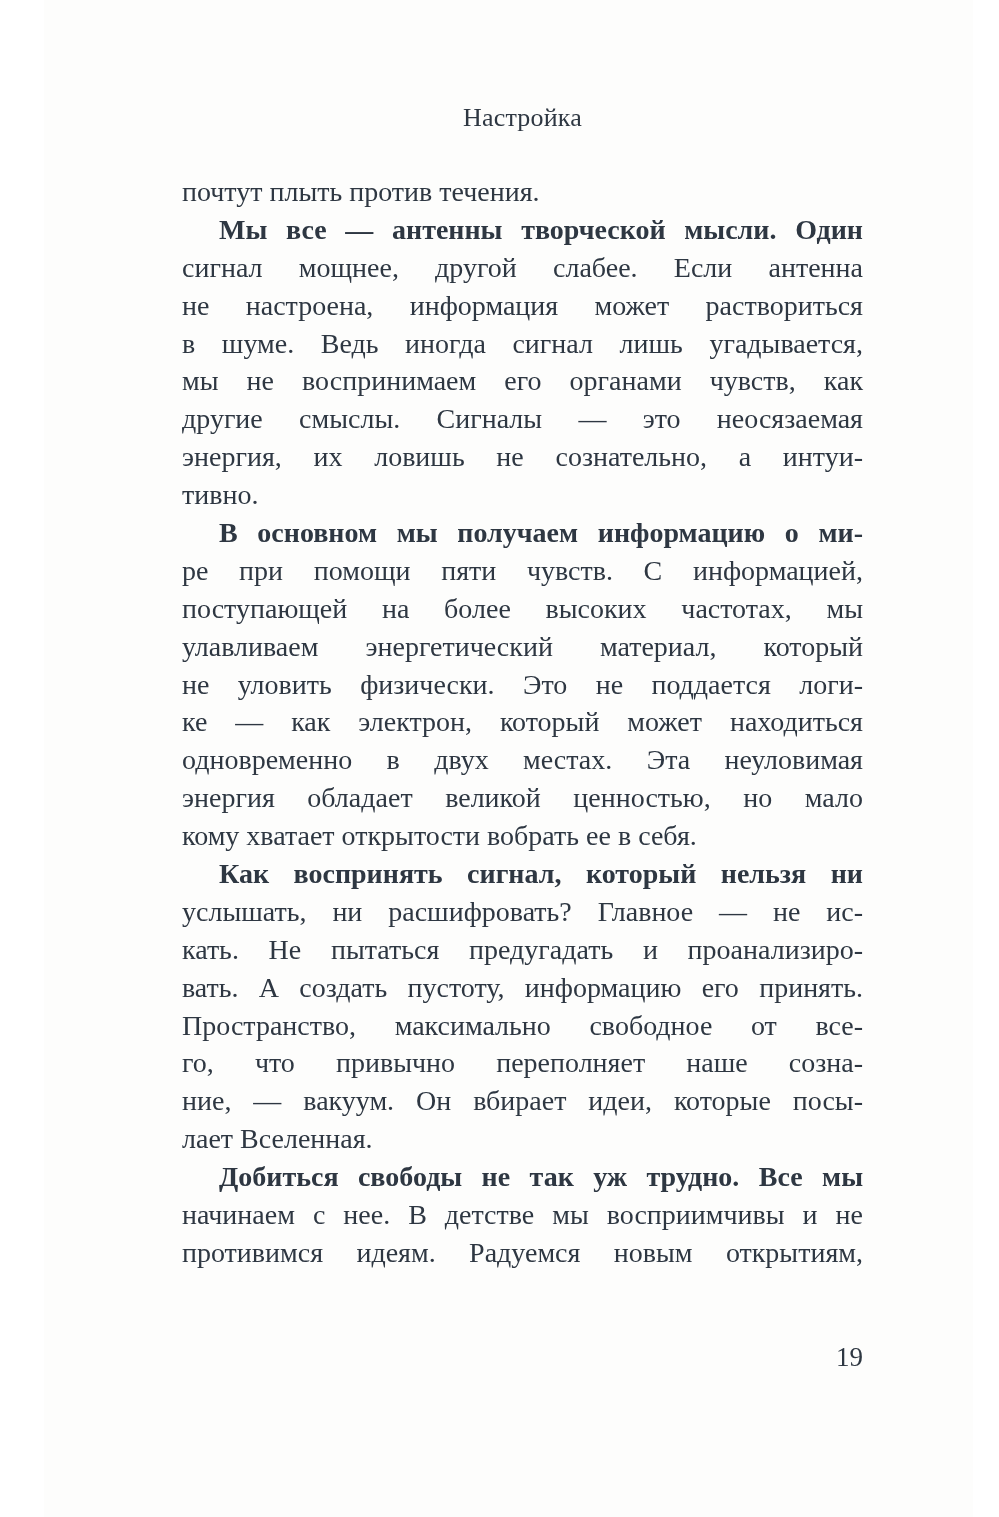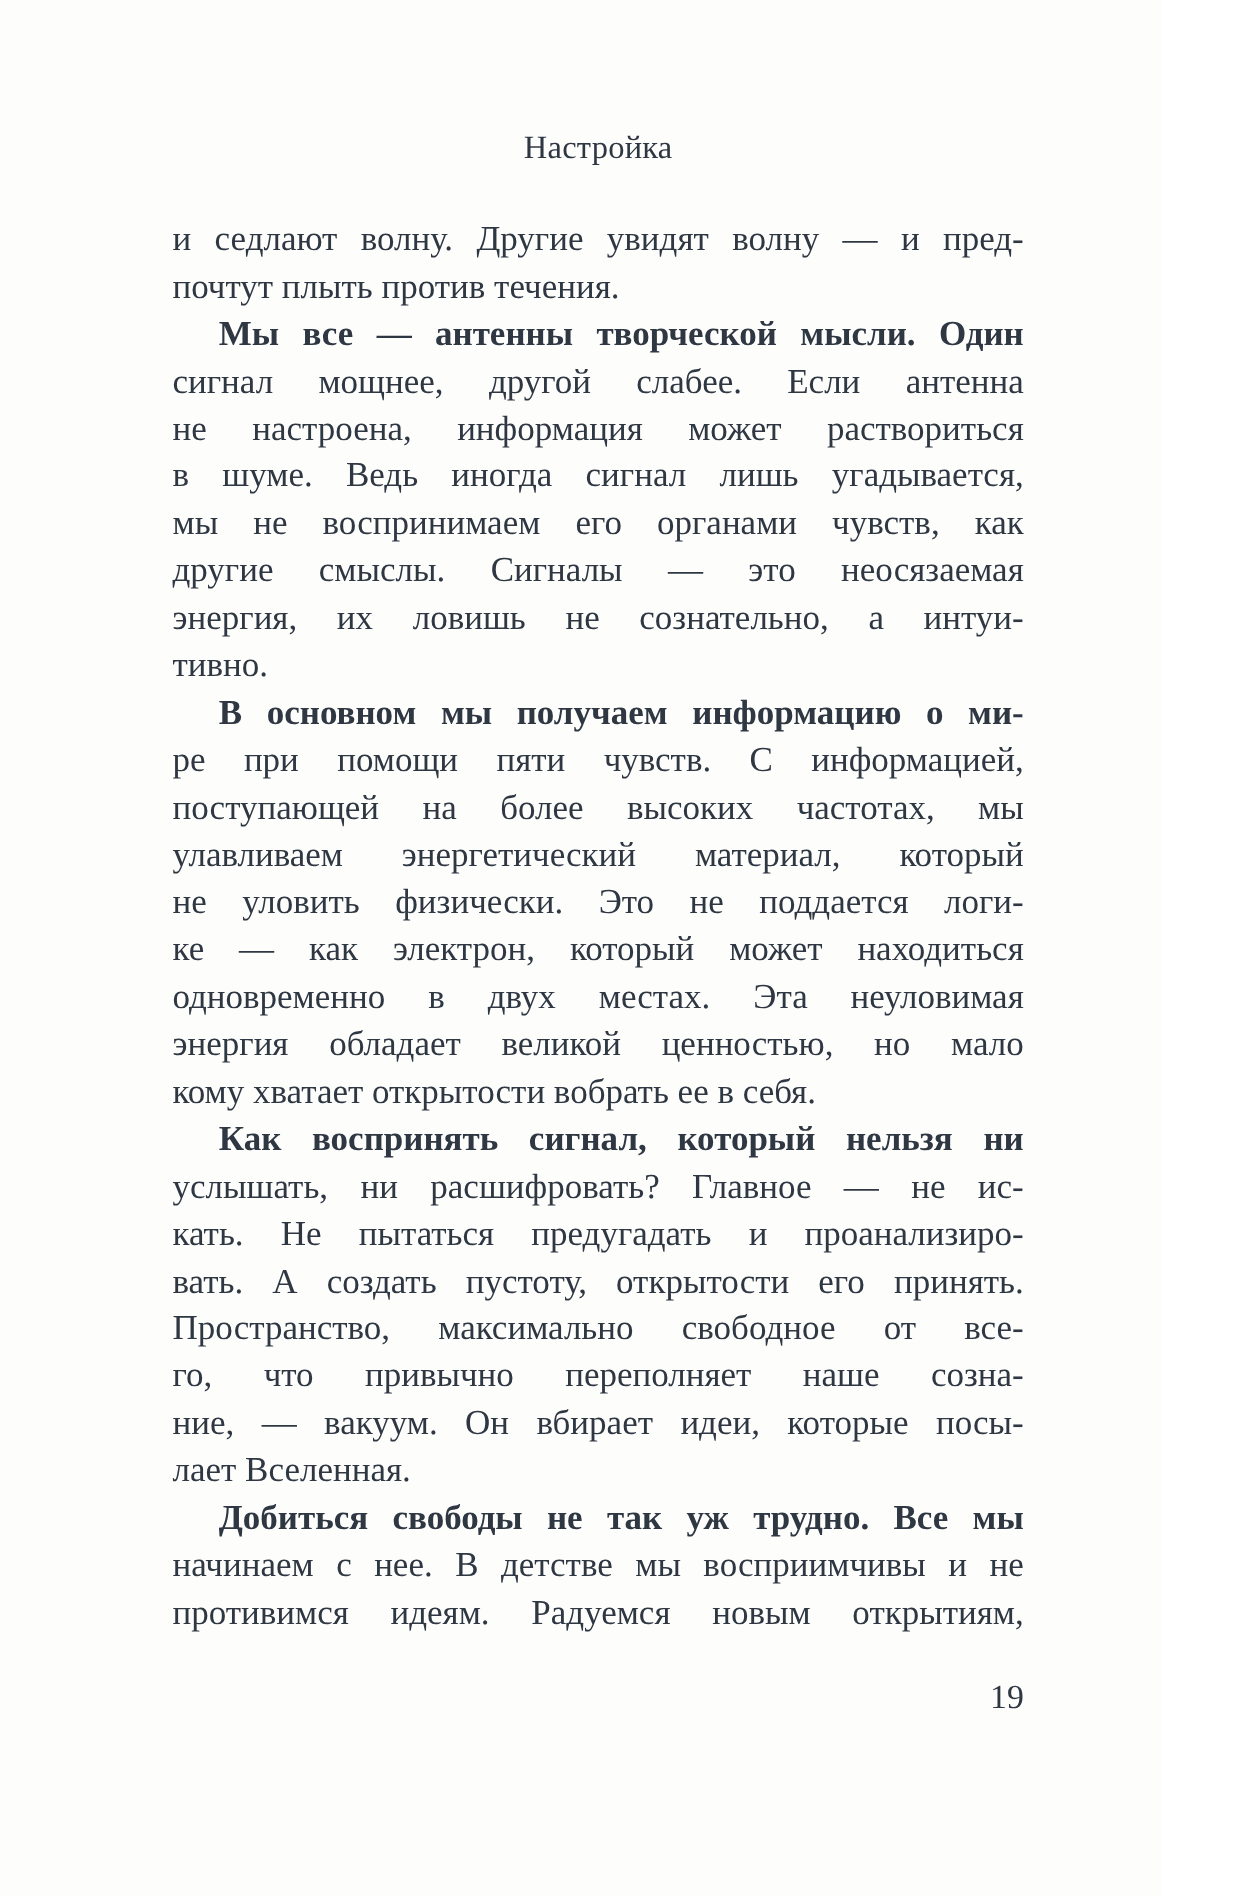--- a/index.html
+++ b/index.html
@@ -12,20 +12,21 @@
     background: #ffffff;
     font-family: "Liberation Serif", "DejaVu Serif", serif;
   }
   .page {
     position: relative;
     width: 929px;
     height: 1517px;
     background: #fdfdfc;
     overflow: hidden;
     color: #2e3742;
+    margin-left: 44px;
   }
   .content {
     position: absolute;
     left: 138px;
     top: 0;
     width: 681px;
     height: 100%;
   }
   .running-head {
     position: absolute;
@@ -70,21 +71,20 @@
     line-height: 34px;
   }
 </style>
 </head>
 <body>
 
 <div class="page" style="color: rgb(46, 55, 66); background: rgb(253, 253, 252);">
   <div class="content">
     <div class="running-head">Настройка</div>
     <div class="body-text" id="body-text">
-        <div class="line">и седлают волну. Другие увидят волну — и пред-</div>
         <div class="line endline">почтут плыть против течения.</div>
         <div class="line indent">Мы все — антенны творческой мысли. Один</div>
         <div class="line">сигнал мощнее, другой слабее. Если антенна</div>
         <div class="line">не настроена, информация может раствориться</div>
         <div class="line">в шуме. Ведь иногда сигнал лишь угадывается,</div>
         <div class="line">мы не воспринимаем его органами чувств, как</div>
         <div class="line">другие смыслы. Сигналы — это неосязаемая</div>
         <div class="line">энергия, их ловишь не сознательно, а интуи-</div>
         <div class="line endline">тивно.</div>
         <div class="line indent">В основном мы получаем информацию о ми-</div>
@@ -92,21 +92,21 @@
         <div class="line">поступающей на более высоких частотах, мы</div>
         <div class="line">улавливаем энергетический материал, который</div>
         <div class="line">не уловить физически. Это не поддается логи-</div>
         <div class="line">ке — как электрон, который может находиться</div>
         <div class="line">одновременно в двух местах. Эта неуловимая</div>
         <div class="line">энергия обладает великой ценностью, но мало</div>
         <div class="line endline">кому хватает открытости вобрать ее в себя.</div>
         <div class="line indent">Как воспринять сигнал, который нельзя ни</div>
         <div class="line">услышать, ни расшифровать? Главное — не ис-</div>
         <div class="line">кать. Не пытаться предугадать и проанализиро-</div>
-        <div class="line">вать. А создать пустоту, открытости его принять.</div>
+        <div class="line">вать. А создать пустоту, информацию его принять.</div>
         <div class="line">Пространство, максимально свободное от все-</div>
         <div class="line">го, что привычно переполняет наше созна-</div>
         <div class="line">ние, — вакуум. Он вбирает идеи, которые посы-</div>
         <div class="line endline">лает Вселенная.</div>
         <div class="line indent">Добиться свободы не так уж трудно. Все мы</div>
         <div class="line">начинаем с нее. В детстве мы восприимчивы и не</div>
         <div class="line">противимся идеям. Радуемся новым открытиям,</div>
       </div>
     <div class="page-number">19</div>
   </div>

